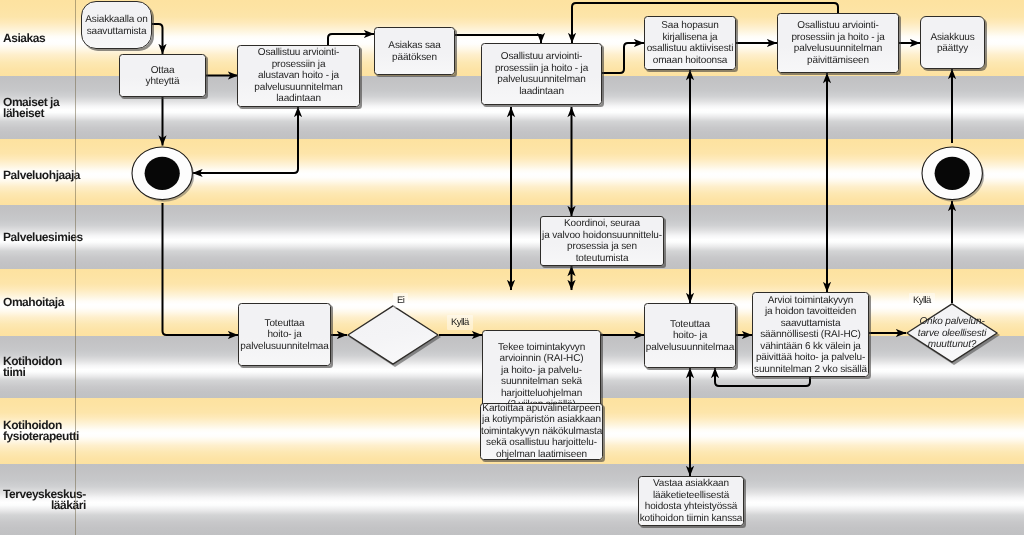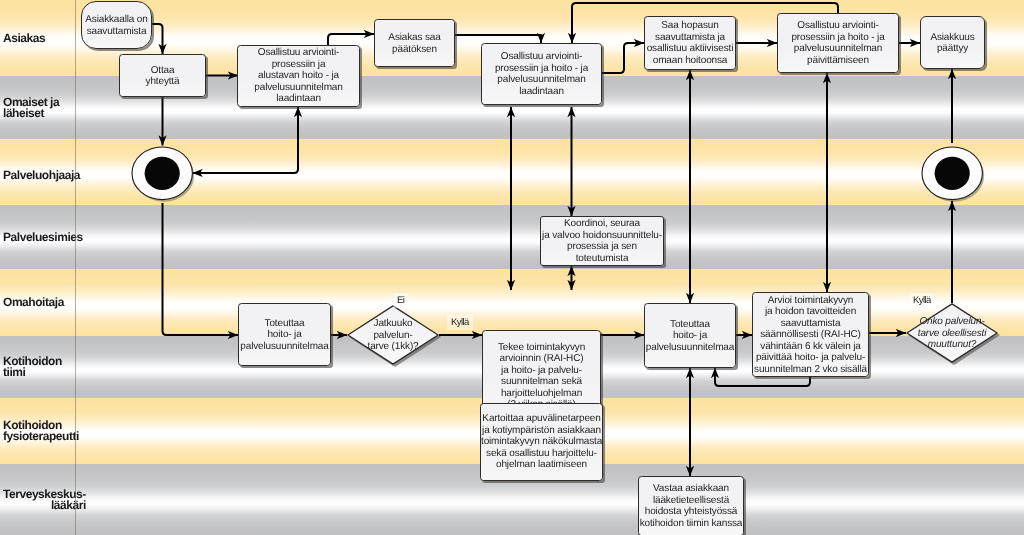--- a/index.html
+++ b/index.html
@@ -92,33 +92,33 @@
         <div class="node-text">Ottaa
 yhteyttä</div>
       </div>
       <div class="node" style="left: 237px; top: 45px; width: 123px; height: 62px; border-radius: 3.5px; border: 1.6px solid rgb(46, 44, 41); background: linear-gradient(rgb(242, 242, 244) 0%, rgb(242, 242, 244) 55%, rgb(247, 247, 248) 100%); box-shadow: rgba(60, 58, 56, 0.58) 2px 2px 0.6px;">
         <div class="node-text">Osallistuu arviointi-
 prosessiin ja
 alustavan hoito - ja
 palvelusuunnitelman
 laadintaan</div>
       </div>
-      <div class="node" style="left: 374px; top: 19px; width: 81px; height: 48px; border-radius: 3.5px; border: 1.6px solid rgb(46, 44, 41); background: linear-gradient(rgb(242, 242, 244) 0%, rgb(242, 242, 244) 55%, rgb(247, 247, 248) 100%); box-shadow: rgba(60, 58, 56, 0.58) 2px 2px 0.6px; padding-left: 32px;">
+      <div class="node" style="left: 374px; top: 27px; width: 81px; height: 48px; border-radius: 3.5px; border: 1.6px solid rgb(46, 44, 41); background: linear-gradient(rgb(242, 242, 244) 0%, rgb(242, 242, 244) 55%, rgb(247, 247, 248) 100%); box-shadow: rgba(60, 58, 56, 0.58) 2px 2px 0.6px; padding-left: 32px;">
         <div class="node-text">Asiakas saa
 päätöksen</div>
       </div>
       <div class="node" style="left: 481px; top: 43px; width: 121px; height: 62px; border-radius: 3.5px; border: 1.6px solid rgb(46, 44, 41); background: linear-gradient(rgb(242, 242, 244) 0%, rgb(242, 242, 244) 55%, rgb(247, 247, 248) 100%); box-shadow: rgba(60, 58, 56, 0.58) 2px 2px 0.6px;">
         <div class="node-text">Osallistuu arviointi-
 prosessiin ja hoito - ja
 palvelusuunnitelman
 laadintaan</div>
       </div>
       <div class="node" style="left: 644px; top: 16px; width: 92px; height: 54px; border-radius: 3.5px; border: 1.6px solid rgb(46, 44, 41); background: linear-gradient(rgb(242, 242, 244) 0%, rgb(242, 242, 244) 55%, rgb(247, 247, 248) 100%); box-shadow: rgba(60, 58, 56, 0.58) 2px 2px 0.6px;">
         <div class="node-text">Saa hopasun
-saavuttamista ja
+kirjallisena ja
 osallistuu aktiivisesti
 omaan hoitoonsa</div>
       </div>
       <div class="node" style="left: 777px; top: 13px; width: 122px; height: 60px; border-radius: 3.5px; border: 1.6px solid rgb(46, 44, 41); background: linear-gradient(rgb(242, 242, 244) 0%, rgb(242, 242, 244) 55%, rgb(247, 247, 248) 100%); box-shadow: rgba(60, 58, 56, 0.58) 2px 2px 0.6px;">
         <div class="node-text">Osallistuu arviointi-
 prosessiin ja hoito - ja
 palvelusuunnitelman
 päivittämiseen</div>
       </div>
       <div class="node" style="left: 920px; top: 16px; width: 65px; height: 53px; border-radius: 6px; border: 1.6px solid rgb(46, 44, 41); background: linear-gradient(rgb(242, 242, 244) 0%, rgb(242, 242, 244) 55%, rgb(247, 247, 248) 100%); box-shadow: rgba(60, 58, 56, 0.58) 2px 2px 0.6px;">
@@ -151,48 +151,45 @@
       </div>
       <div class="node" style="left: 752px; top: 292px; width: 117px; height: 85px; border-radius: 3.5px; border: 1.6px solid rgb(46, 44, 41); background: linear-gradient(rgb(242, 242, 244) 0%, rgb(242, 242, 244) 55%, rgb(247, 247, 248) 100%); box-shadow: rgba(60, 58, 56, 0.58) 2px 2px 0.6px;">
         <div class="node-text">Arvioi toimintakyvyn
 ja hoidon tavoitteiden
 saavuttamista
 säännöllisesti (RAI-HC)
 vähintään 6 kk välein ja
 päivittää hoito- ja palvelu-
 suunnitelman 2 vko sisällä</div>
       </div>
-      <div class="node" style="left: 480px; top: 403px; width: 123px; height: 78px; border-radius: 3.5px; border: 1.6px solid rgb(46, 44, 41); background: linear-gradient(rgb(242, 242, 244) 0%, rgb(242, 242, 244) 55%, rgb(247, 247, 248) 100%); box-shadow: rgba(60, 58, 56, 0.58) 2px 2px 0.6px;">
+      <div class="node" style="left: 480px; top: 403px; width: 123px; height: 57px; border-radius: 3.5px; border: 1.6px solid rgb(46, 44, 41); background: linear-gradient(rgb(242, 242, 244) 0%, rgb(242, 242, 244) 55%, rgb(247, 247, 248) 100%); box-shadow: rgba(60, 58, 56, 0.58) 2px 2px 0.6px;">
         <div class="node-text">Kartoittaa apuvälinetarpeen
 ja kotiympäristön asiakkaan
 toimintakyvyn näkökulmasta
 sekä osallistuu harjoittelu-
 ohjelman laatimiseen</div>
       </div>
-      <div class="node" style="left: 638px; top: 476px; width: 106px; height: 60px; border-radius: 3.5px; border: 1.6px solid rgb(46, 44, 41); background: linear-gradient(rgb(242, 242, 244) 0%, rgb(242, 242, 244) 55%, rgb(247, 247, 248) 100%); box-shadow: rgba(60, 58, 56, 0.58) 2px 2px 0.6px; padding-left: 24px;">
+      <div class="node" style="left: 638px; top: 476px; width: 106px; height: 50px; border-radius: 3.5px; border: 1.6px solid rgb(46, 44, 41); background: linear-gradient(rgb(242, 242, 244) 0%, rgb(242, 242, 244) 55%, rgb(247, 247, 248) 100%); box-shadow: rgba(60, 58, 56, 0.58) 2px 2px 0.6px; padding-left: 24px;">
         <div class="node-text">Vastaa asiakkaan
 lääketieteellisestä
 hoidosta yhteistyössä
 kotihoidon tiimin kanssa</div>
       </div>
       <div class="node" style="left: 347px; top: 305px; width: 92px; height: 60px;">
         <svg width="97" height="65" style="position:absolute;left:0;top:0;overflow:visible">
           <path d="M48,2 L94,32 L48,62 L2,32 Z" fill="rgba(55,55,55,0.5)"></path>
           <path d="M46,0.9 L91.1,30 L46,59.1 L0.9,30 Z" fill="url(#ng)" stroke="#2e2c29" stroke-width="1.3" stroke-linejoin="round"></path>
           <defs>
             <linearGradient id="ng" x1="0" y1="0" x2="0.35" y2="1">
               <stop offset="0" stop-color="#f2f2f4"></stop>
               <stop offset="0.6" stop-color="#f4f4f6"></stop>
               <stop offset="1" stop-color="#f8f8f9"></stop>
             </linearGradient>
           </defs>
         </svg>
-        <div class="node-text">Jatkuuko
-palvelun-
-tarve (1kk)?</div>
       </div>
       <div class="node" style="left: 906px; top: 303px; width: 92px; height: 60px; font-style: italic;">
         <svg width="97" height="65" style="position:absolute;left:0;top:0;overflow:visible">
           <path d="M48,2 L94,32 L48,62 L2,32 Z" fill="rgba(55,55,55,0.5)"></path>
           <path d="M46,0.9 L91.1,30 L46,59.1 L0.9,30 Z" fill="url(#ng)" stroke="#2e2c29" stroke-width="1.3" stroke-linejoin="round"></path>
           <defs>
             <linearGradient id="ng" x1="0" y1="0" x2="0.35" y2="1">
               <stop offset="0" stop-color="#f2f2f4"></stop>
               <stop offset="0.6" stop-color="#f4f4f6"></stop>
               <stop offset="1" stop-color="#f8f8f9"></stop>

